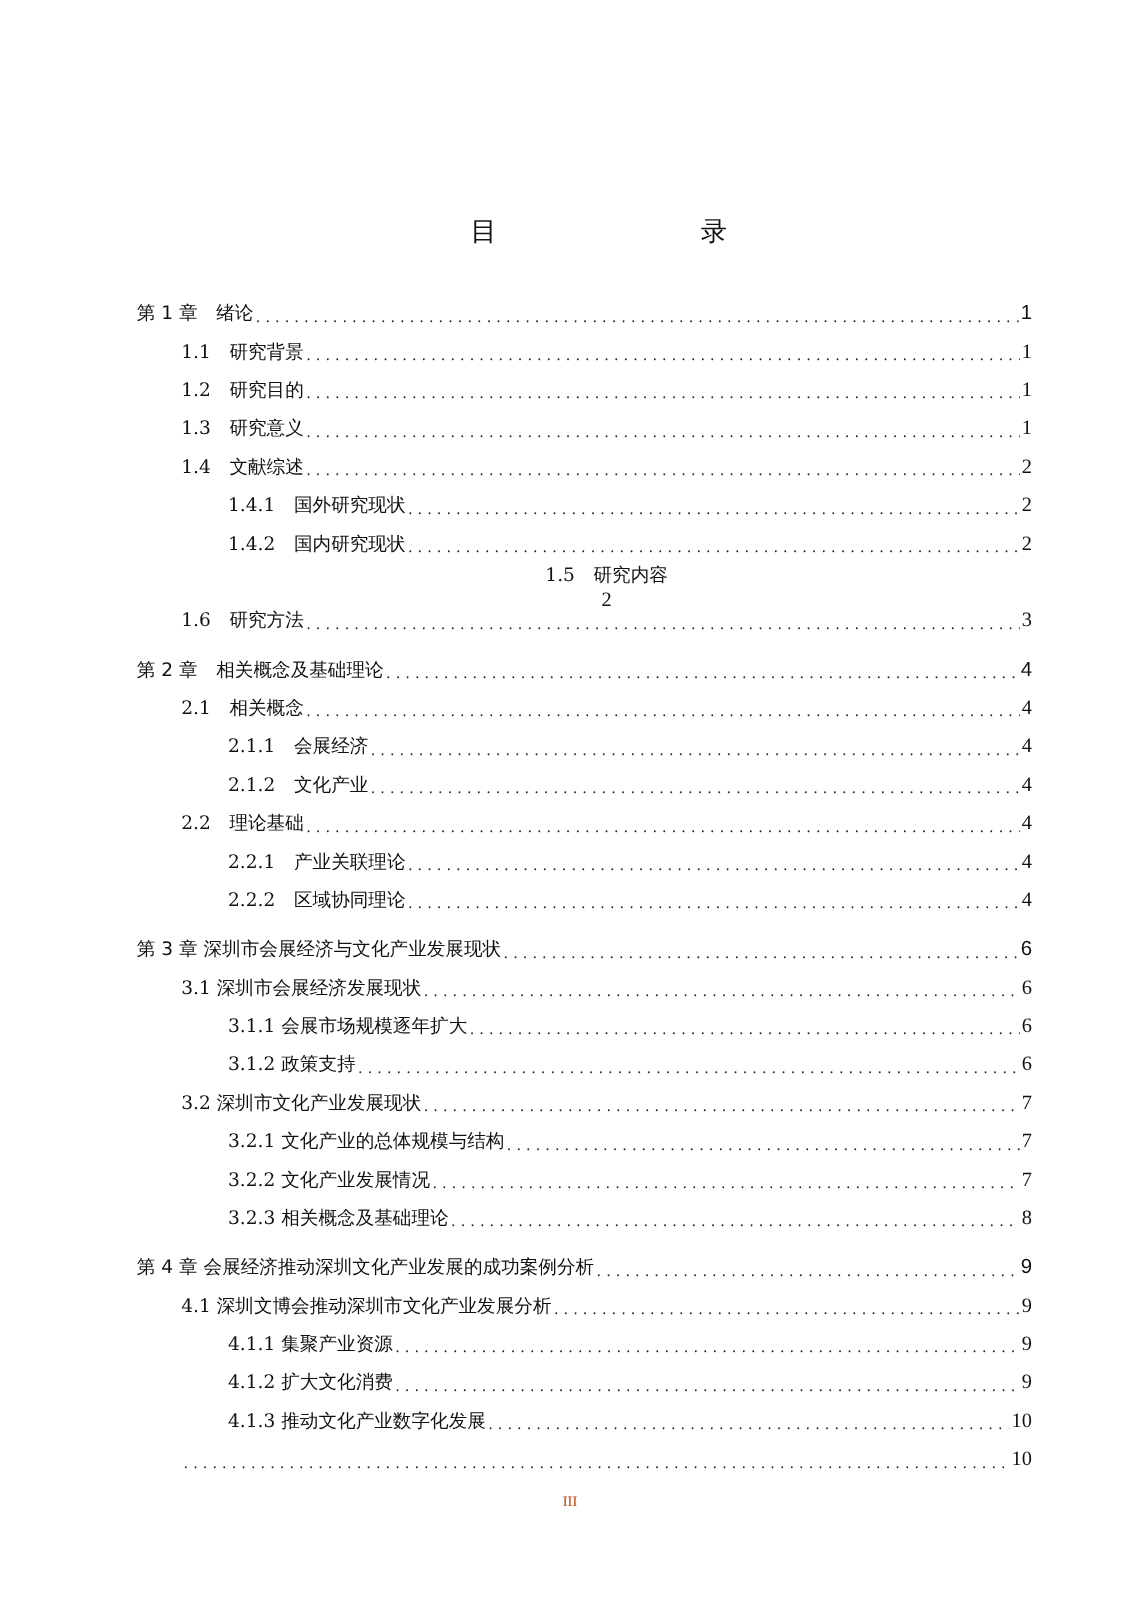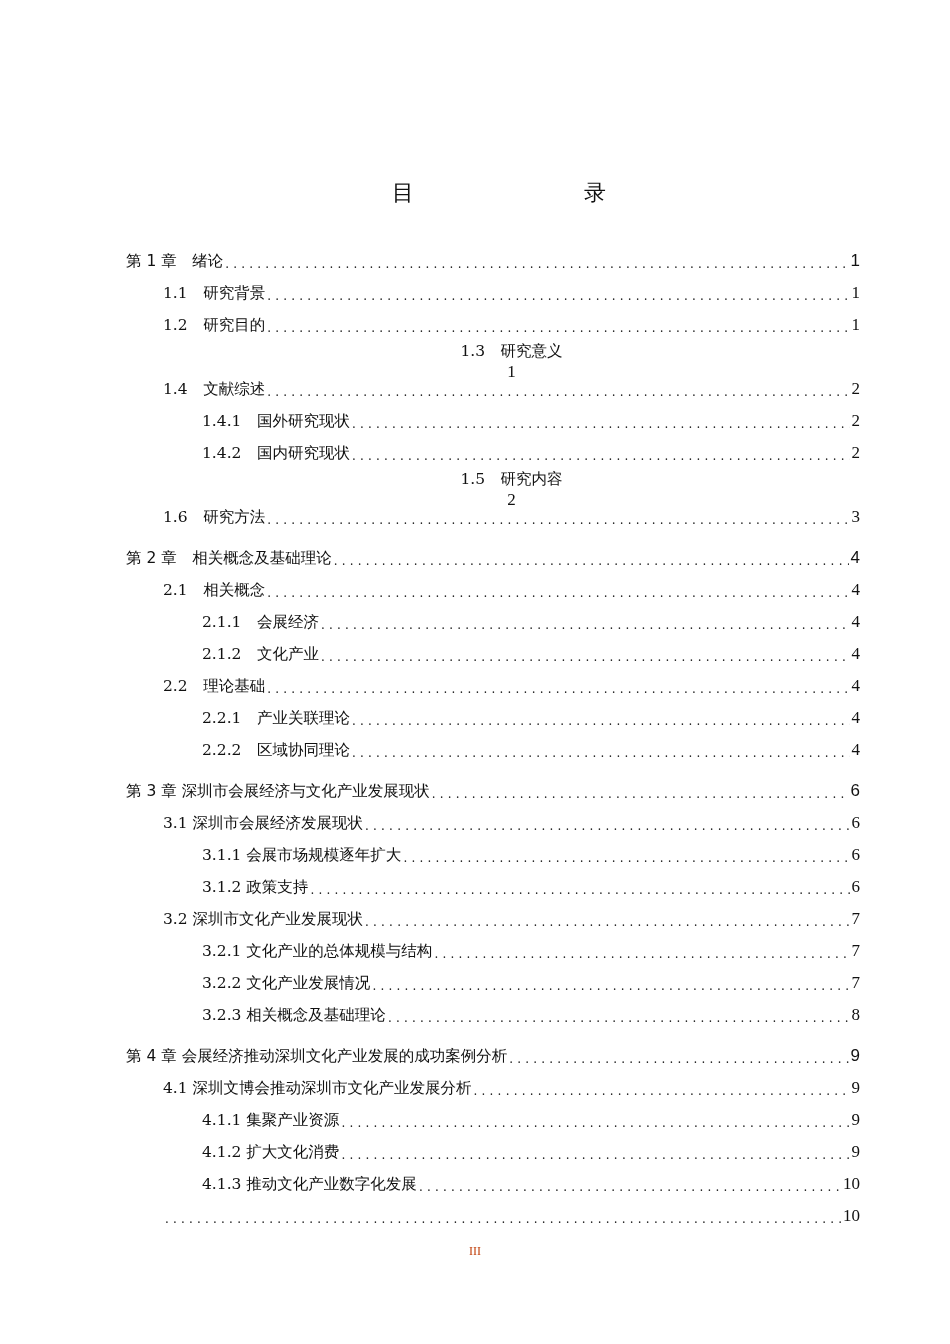--- a/index.html
+++ b/index.html
@@ -8,21 +8,21 @@
     font-family: "DejaVu Serif", "Liberation Serif", serif;
     color: #111;
   }
   .page-title {
     position: absolute; top: 178px; left: 0; width: 950px;
     text-align: center; font-family: "DejaVu Sans", sans-serif;
     font-size: 22px; letter-spacing: 42px; text-indent: 42px; padding-left: 24px;
   }
   .toc { position: absolute; left: 114px; top: 245px; width: 746px; }
   .row {
-    position: absolute; left: 12px; right: 0; height: 32px;
+    position: absolute; left: 0; right: 0; height: 32px;
     display: flex; align-items: center; font-size: 15.5px; white-space: nowrap;
   }
   .row .label { flex: 0 0 auto; }
   .row .leader {
     flex: 1 1 auto; overflow: hidden; margin: 0 2px;
     color: #222; letter-spacing: 4.2px; font-family: "DejaVu Serif", serif; font-size: 12px;
     align-self: center; position: relative; top: 3px;
   }
   .row .leader::before {
     content: "..................................................................................................................................................................................................";
@@ -51,21 +51,21 @@
     <div class="row l2" style="top: 32px;">
       <span class="label">1.1　研究背景</span>
       <span class="leader"></span>
       <span class="page">1</span>
     </div>
     <div class="row l2" style="top: 64px;">
       <span class="label">1.2　研究目的</span>
       <span class="leader"></span>
       <span class="page">1</span>
     </div>
-    <div class="row l2" style="top: 96px; flex-direction: column;">
+    <div class="row l2" style="top: 96px;">
       <span class="label">1.3　研究意义</span>
       <span class="leader"></span>
       <span class="page">1</span>
     </div>
     <div class="row l2" style="top: 128px;">
       <span class="label">1.4　文献综述</span>
       <span class="leader"></span>
       <span class="page">2</span>
     </div>
     <div class="row l3" style="top: 160px;">

